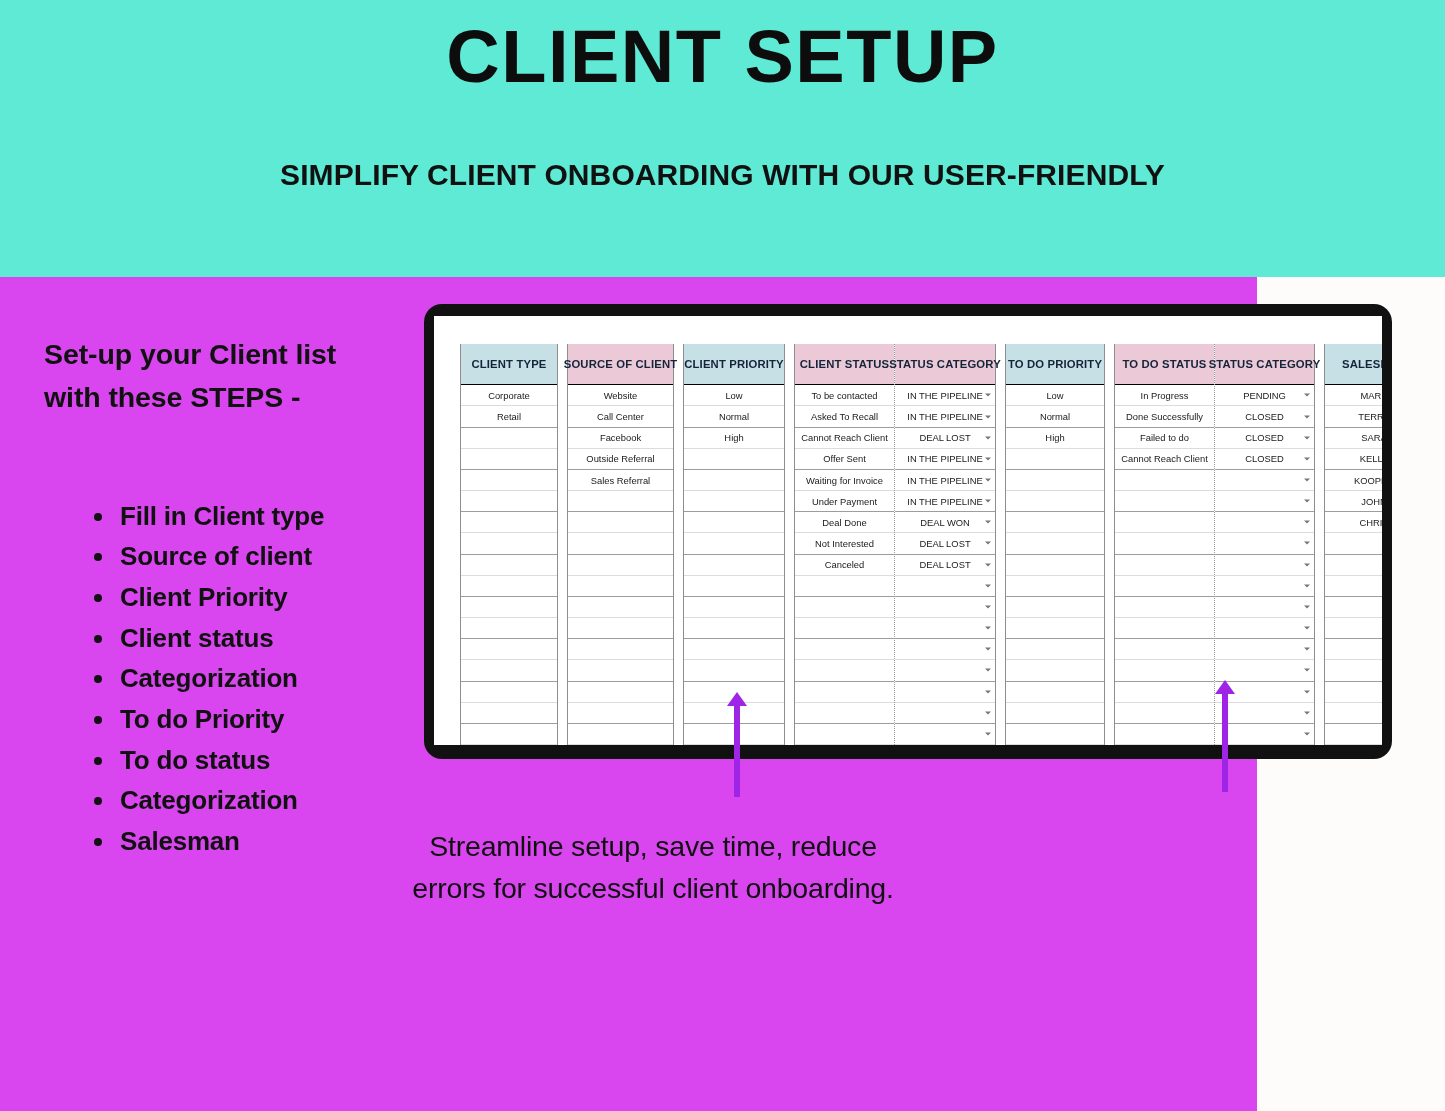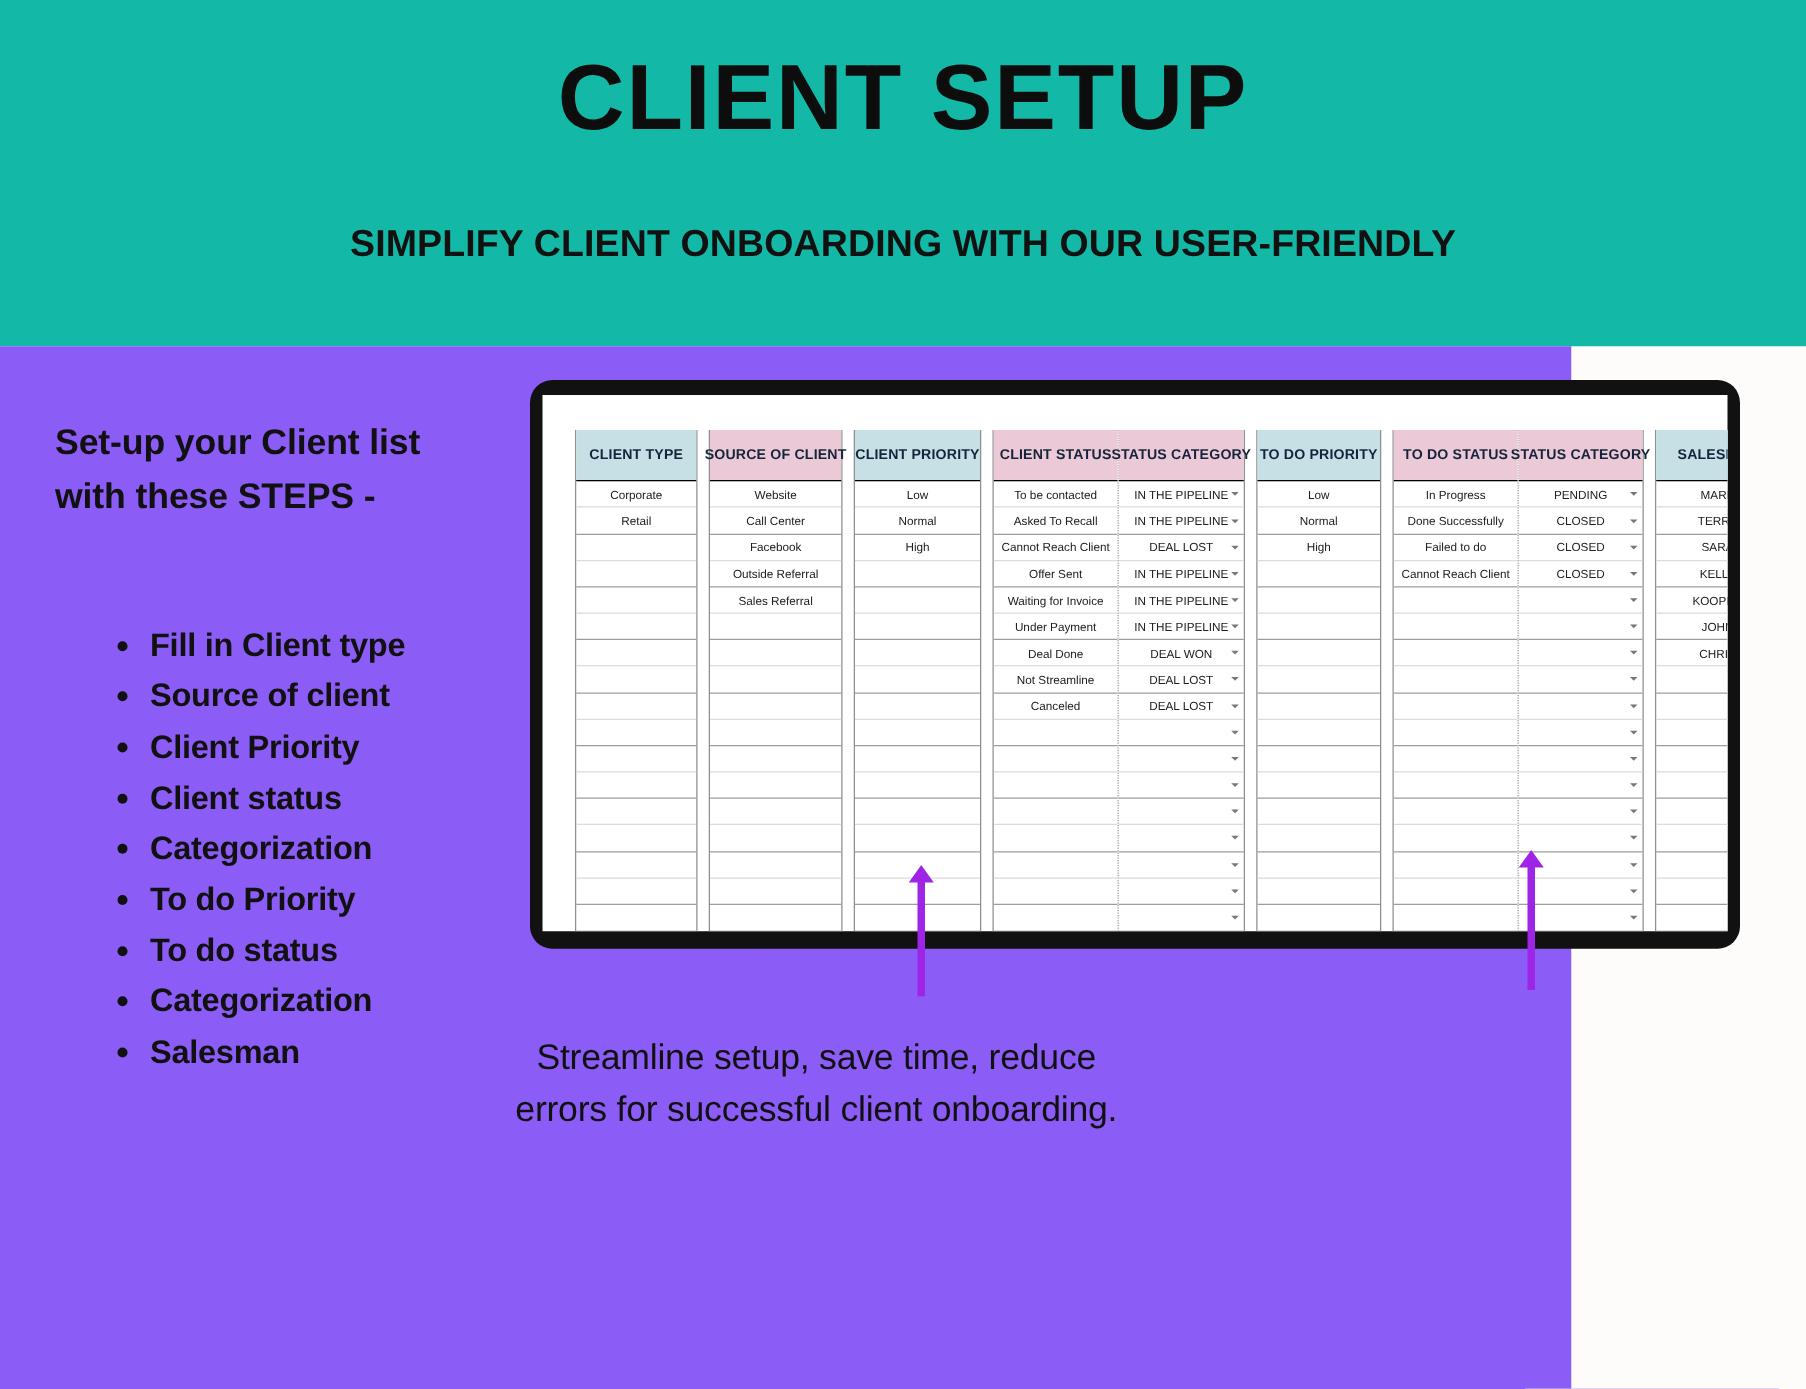--- a/index.html
+++ b/index.html
@@ -15,25 +15,25 @@
     background: #fdfcfa;
     position: relative;
   }
 
   
   .header-band {
     position: absolute;
     left: 0; top: 0;
     width: 1445px;
     height: 277px;
-    background: #14b8a6;
+    background: #5eead4;
     display: flex;
     flex-direction: column;
     align-items: center;
-    padding-top: 39px;
+    padding-top: 18px;
   }
 
   .main-title {
     font-family: "Liberation Sans", sans-serif;
     font-size: 74px;
     font-weight: 700;
     letter-spacing: 1.5px;
     color: #0d0d0d;
     line-height: 1.05;
     text-align: center;
@@ -49,21 +49,21 @@
     margin-top: 55px;
     letter-spacing: 0.1px;
   }
 
   
   .body-band {
     position: absolute;
     left: 0; top: 277px;
     width: 1257px;
     height: 834px;
-    background: #8b5cf6;
+    background: #d946ef;
   }
 
   
   .left-col {
     position: absolute;
     left: 44px; top: 56px;
     width: 360px;
   }
 
   .lead-text {
@@ -333,21 +333,21 @@
           <div class="colgroup">
             <div class="sheet-col w-cstatus">
               <div class="col-head pink">CLIENT STATUS</div>
               <div class="cell">To be contacted</div>
               <div class="cell thick">Asked To Recall</div>
               <div class="cell">Cannot Reach Client</div>
               <div class="cell thick">Offer Sent</div>
               <div class="cell">Waiting for Invoice</div>
               <div class="cell thick">Under Payment</div>
               <div class="cell">Deal Done</div>
-              <div class="cell thick">Not Streamline</div>
+              <div class="cell thick">Not Interested</div>
               <div class="cell">Canceled</div>
               <div class="cell thick"></div>
               <div class="cell"></div>
               <div class="cell thick"></div>
               <div class="cell"></div>
               <div class="cell thick"></div>
               <div class="cell"></div>
               <div class="cell thick"></div>
               <div class="cell"></div>
             </div>

